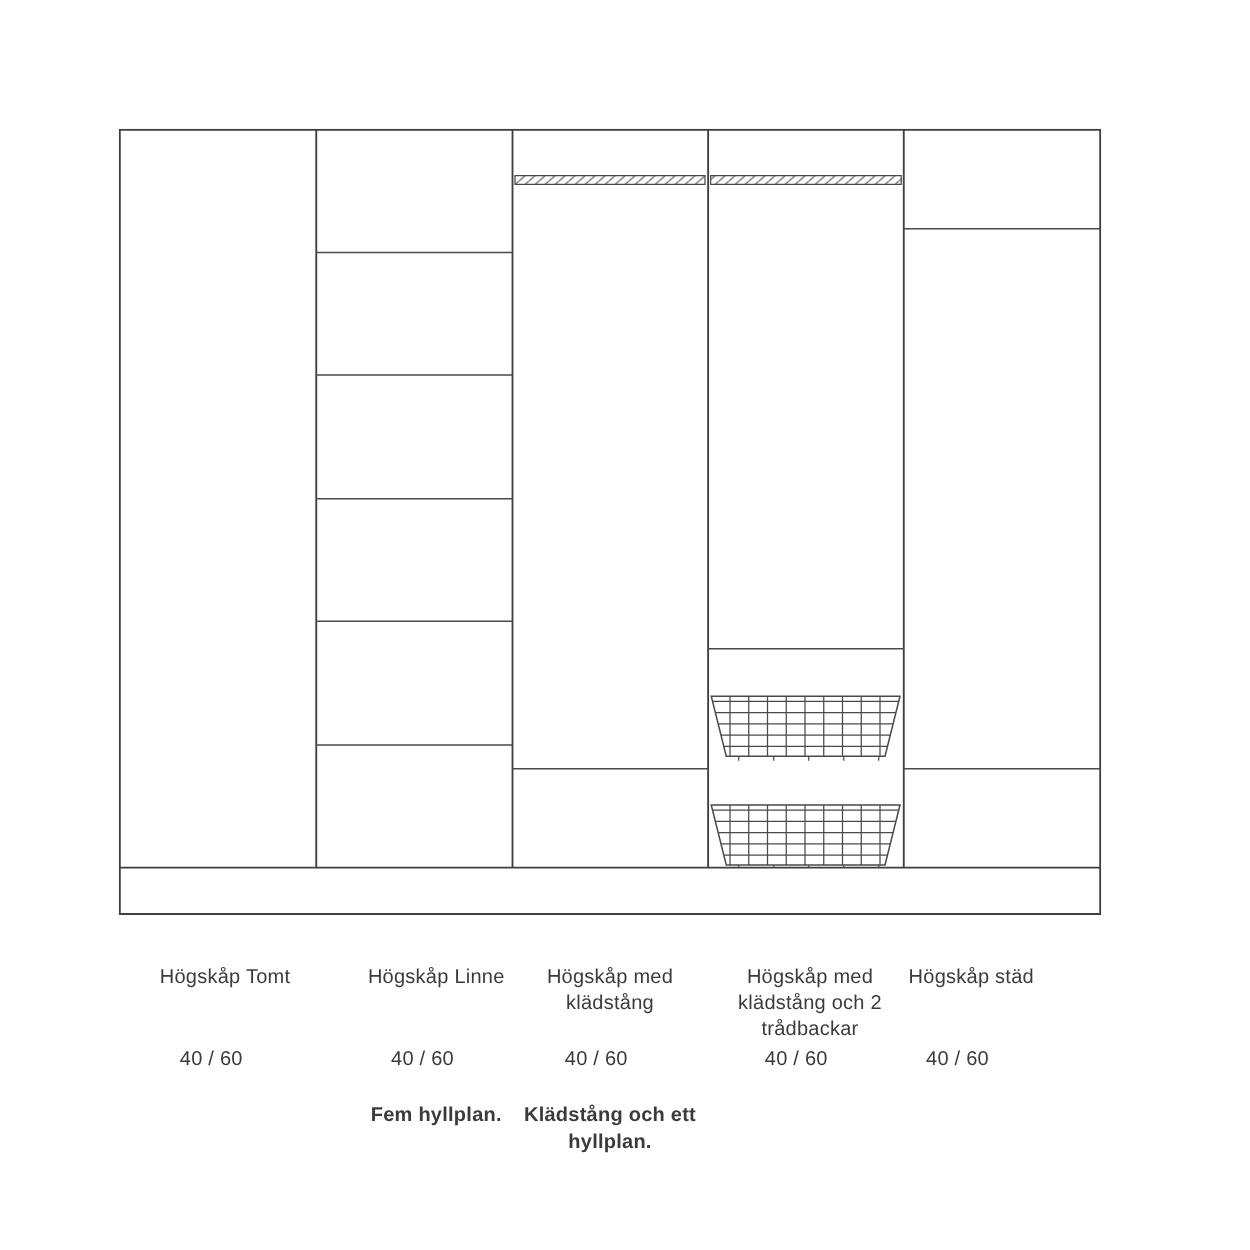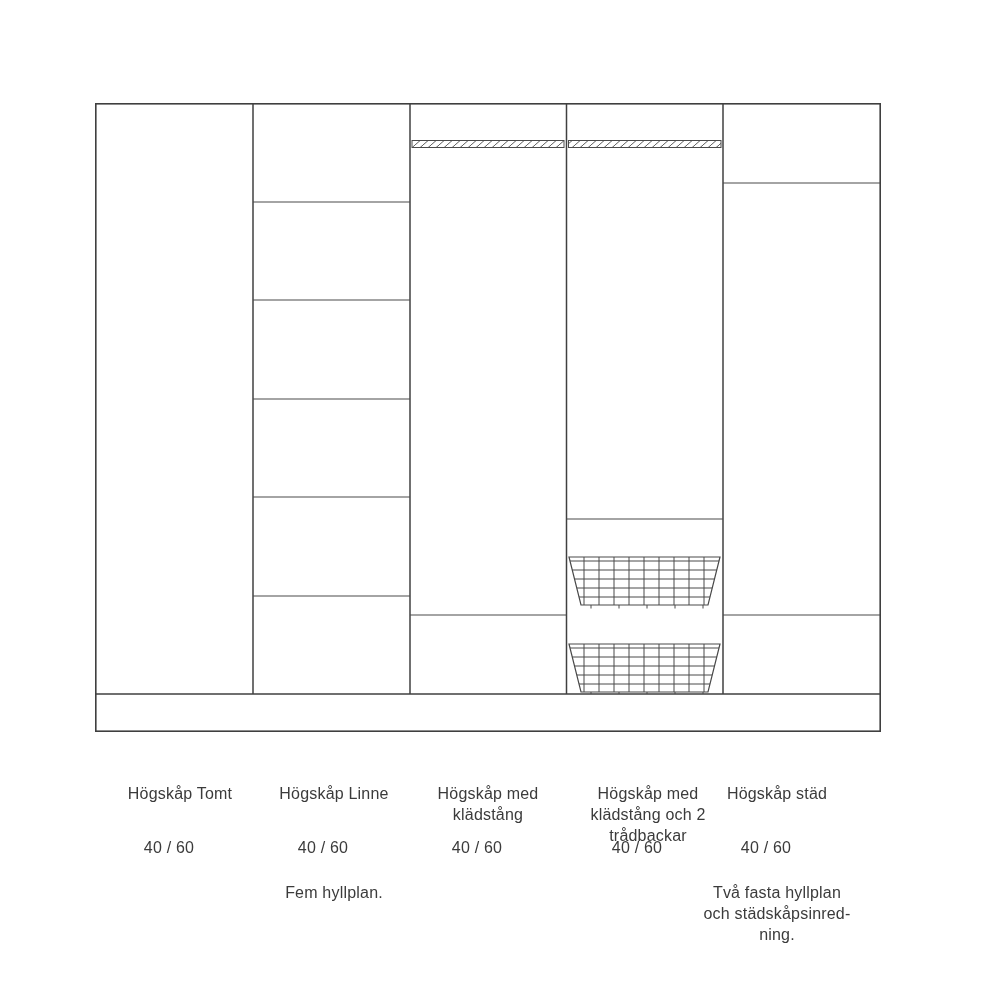--- a/index.html
+++ b/index.html
@@ -36,23 +36,23 @@
     position: absolute;
     left: 0;
     right: 0;
     text-align: center;
     color: #3b3b3b;
     font-size: 16px;
     line-height: 21px;
     letter-spacing: 0.2px;
     white-space: pre-line;
   }
-  .label-col .name { top: 6px; margin-top: 12px; }
+  .label-col .name { top: 6px; }
   .label-col .size { top: 72px; left: -11px; right: 11px; }
-  .label-col .desc { top: 117px; }
+  .label-col .desc { top: 117px; font-weight: bold; }
 </style>
 </head>
 <body>
 
 <div class="canvas">
 
   <svg class="drawing" viewBox="0 0 786 629" xmlns="http://www.w3.org/2000/svg">
     <defs>
       <pattern id="railhatch" width="8" height="7" patternUnits="userSpaceOnUse">
         <line x1="0" y1="7" x2="8" y2="0" stroke="#4a4a4a" stroke-width="0.9"></line>
@@ -152,40 +152,39 @@
       <line x1="628" y1="512" x2="785.2" y2="512"></line>
     </g>
   </svg>
 
   <div class="label-col" style="left:85px">
     <div class="name">Högskåp Tomt</div>
     <div class="size">40 / 60</div>
     <div class="desc"></div>
   </div>
 
-  <div class="label-col" style="left:239px">
+  <div class="label-col" style="left:254px">
     <div class="name">Högskåp Linne</div>
     <div class="size">40 / 60</div>
     <div class="desc">Fem hyllplan.</div>
   </div>
 
   <div class="label-col" style="left:393px">
     <div class="name">Högskåp med
 klädstång</div>
     <div class="size">40 / 60</div>
+    <div class="desc">Klädstång och ett
+hyllplan.</div>
   </div>
 
   <div class="label-col" style="left:553px">
     <div class="name">Högskåp med
 klädstång och 2
 trådbackar</div>
     <div class="size">40 / 60</div>
   </div>
 
   <div class="label-col" style="left:682px">
     <div class="name">Högskåp städ</div>
     <div class="size">40 / 60</div>
-    <div class="desc">Två fasta hyllplan
-och städskåpsinred-
-ning.</div>
   </div>
 
 </div>
 
 </body></html>

